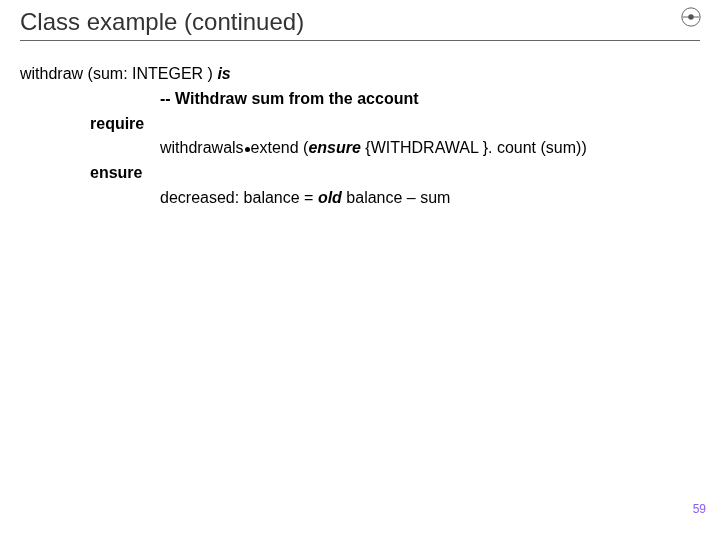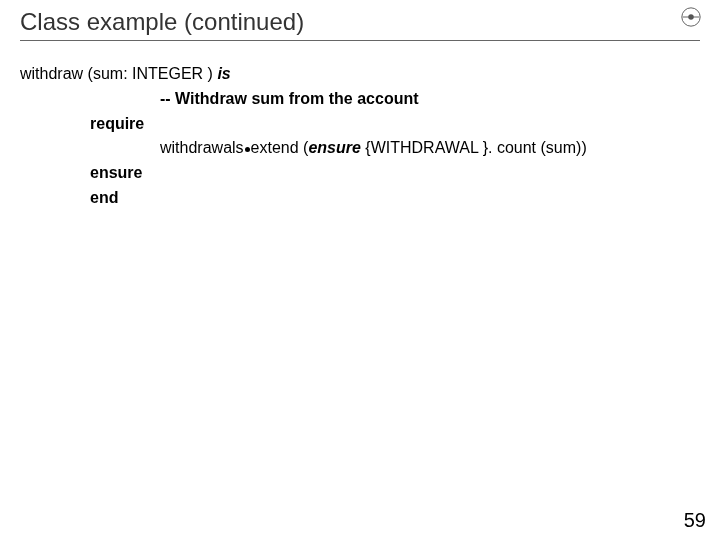--- a/index.html
+++ b/index.html
@@ -39,24 +39,24 @@
   }
   .logo {
     position: absolute;
     top: 6px;
     right: 18px;
     width: 22px;
     height: 22px;
   }
   .page-num {
     position: absolute;
-    bottom: 8px;
+    bottom: 24px;
     right: 14px;
-    font-size: 20px;
-    color: #000000;
+    font-size: 12px;
+    color: #8b5cf6;
   }
   .code {
     position: absolute;
     top: 62px;
     left: 20px;
     right: 20px;
     font-size: 16px;
     line-height: 1.55;
     white-space: nowrap;
   }
@@ -116,22 +116,22 @@
 
 
     <span class="row ind2">
       <span class="it">withdrawals</span><span class="dot"></span><span class="it">extend  (</span><span class="itkw">ensure</span><span class="it"> {</span><span class="cls">WITHDRAWAL</span><span class="it"> }. </span><span class="it">count  (sum))</span>
     </span>
 
     <span class="row ind1">
       <span class="kw">ensure</span>
     </span>
 
+    <span class="row ind2">
+      <span class="it">decreased</span><span class="it">: </span><span class="it">balance  = </span><span class="itkw">old</span><span class="it"> balance – sum</span>
+    </span>
 
 
-    <span class="row ind1">
-      <span class="kw">end</span>
-    </span>
 
   </div>
 
   <div class="page-num">59</div>
 </div>
 
 </body></html>

